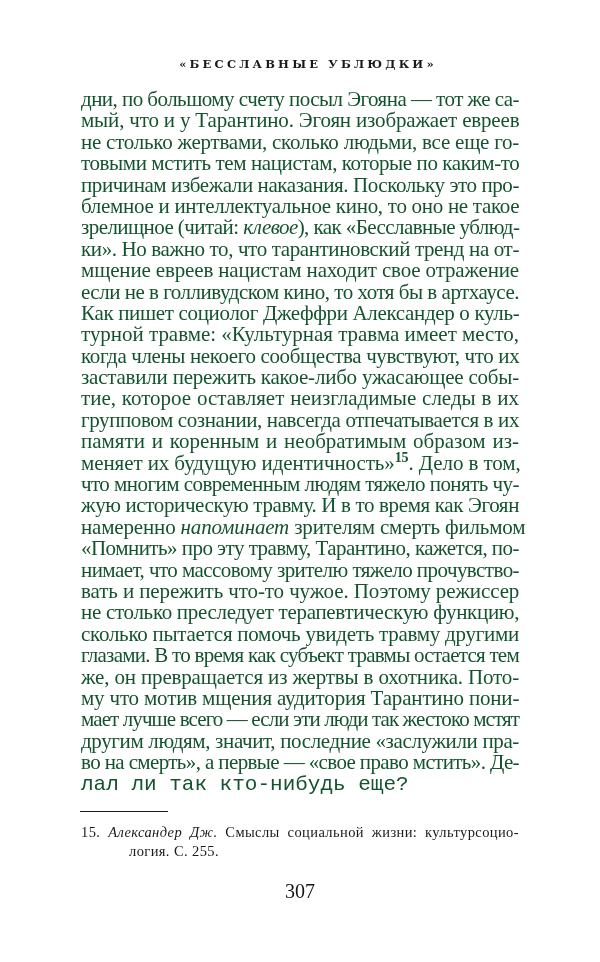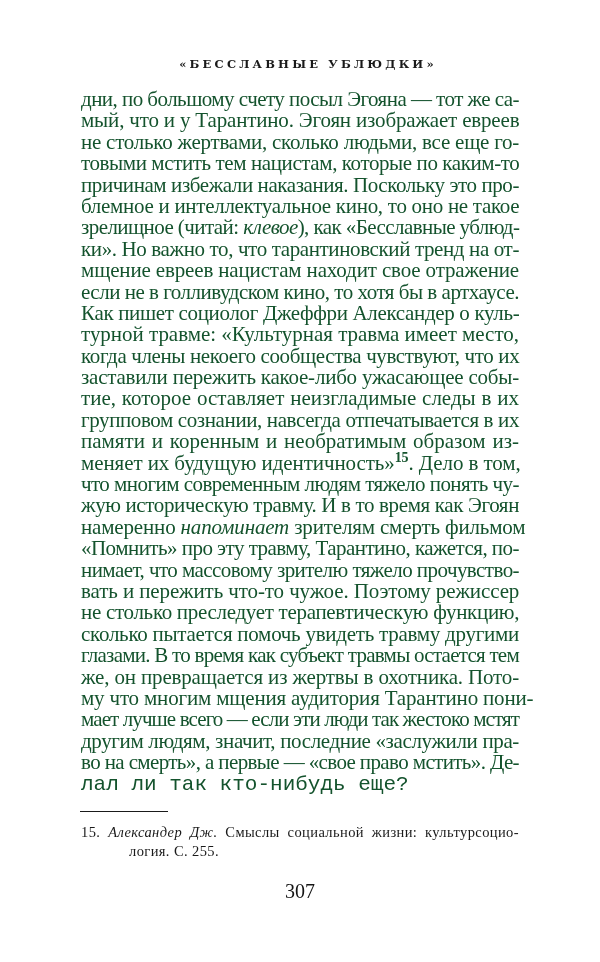--- a/index.html
+++ b/index.html
@@ -63,21 +63,21 @@
       <span class="line" style="height: 21.3939px; line-height: 21.3939px; letter-spacing: -0.543478px;"><span>что многим современным людям тяжело понять чу-</span></span>
       <span class="line" style="height: 21.3939px; line-height: 21.3939px; letter-spacing: -0.382979px;"><span>жую историческую травму. И в то время как Эгоян</span></span>
       <span class="line" style="height: 21.3939px; line-height: 21.3939px; letter-spacing: -0.162791px;"><span>намеренно </span><i>напоминает</i><span> зрителям смерть фильмом</span></span>
       <span class="line" style="height: 21.3939px; line-height: 21.3939px; letter-spacing: -0.530612px;"><span>«Помнить» про эту травму, Тарантино, кажется, по-</span></span>
       <span class="line" style="height: 21.3939px; line-height: 21.3939px; letter-spacing: -0.5625px;"><span>нимает, что массовому зрителю тяжело прочувство-</span></span>
       <span class="line" style="height: 21.3939px; line-height: 21.3939px; letter-spacing: -0.108696px;"><span>вать и пережить что-то чужое. Поэтому режиссер</span></span>
       <span class="line" style="height: 21.3939px; line-height: 21.3939px; letter-spacing: -0.304348px;"><span>не столько преследует терапевтическую функцию,</span></span>
       <span class="line" style="height: 21.3939px; line-height: 21.3939px; letter-spacing: -0.26087px;"><span>сколько пытается помочь увидеть травму другими</span></span>
       <span class="line" style="height: 21.3939px; line-height: 21.3939px; letter-spacing: -0.745098px;"><span>глазами. В то время как субъект травмы остается тем</span></span>
       <span class="line" style="height: 21.3939px; line-height: 21.3939px; letter-spacing: -0.170213px;"><span>же, он превращается из жертвы в охотника. Пото-</span></span>
-      <span class="line" style="height: 21.3939px; line-height: 21.3939px; letter-spacing: -0.177778px;"><span>му что многим мщения аудитория Тарантино пони-</span></span>
+      <span class="line" style="height: 21.3939px; line-height: 21.3939px; letter-spacing: -0.177778px;"><span>му что мотив мщения аудитория Тарантино пони-</span></span>
       <span class="line" style="height: 21.3939px; line-height: 21.3939px; letter-spacing: -0.9px;"><span>мает лучше всего — если эти люди так жестоко мстят</span></span>
       <span class="line" style="height: 21.3939px; line-height: 21.3939px; letter-spacing: -0.361702px;"><span>другим людям, значит, последние «заслужили пра-</span></span>
       <span class="line" style="height: 21.3939px; line-height: 21.3939px; letter-spacing: -0.62px;"><span>во на смерть», а первые — «свое право мстить». Де-</span></span>
       <span class="line last" style="height: 21.3939px; line-height: 21.3939px; font-family: Liberation Mono, monospace;"><span>лал ли так кто-нибудь еще?</span></span>
     </div>
 
   <div class="footnote-rule"></div>
 
   <div class="footnote">
     <span class="fl1"><span>15.</span> <i>Александер Дж.</i><span> Смыслы социальной жизни: культурсоцио-</span></span>

